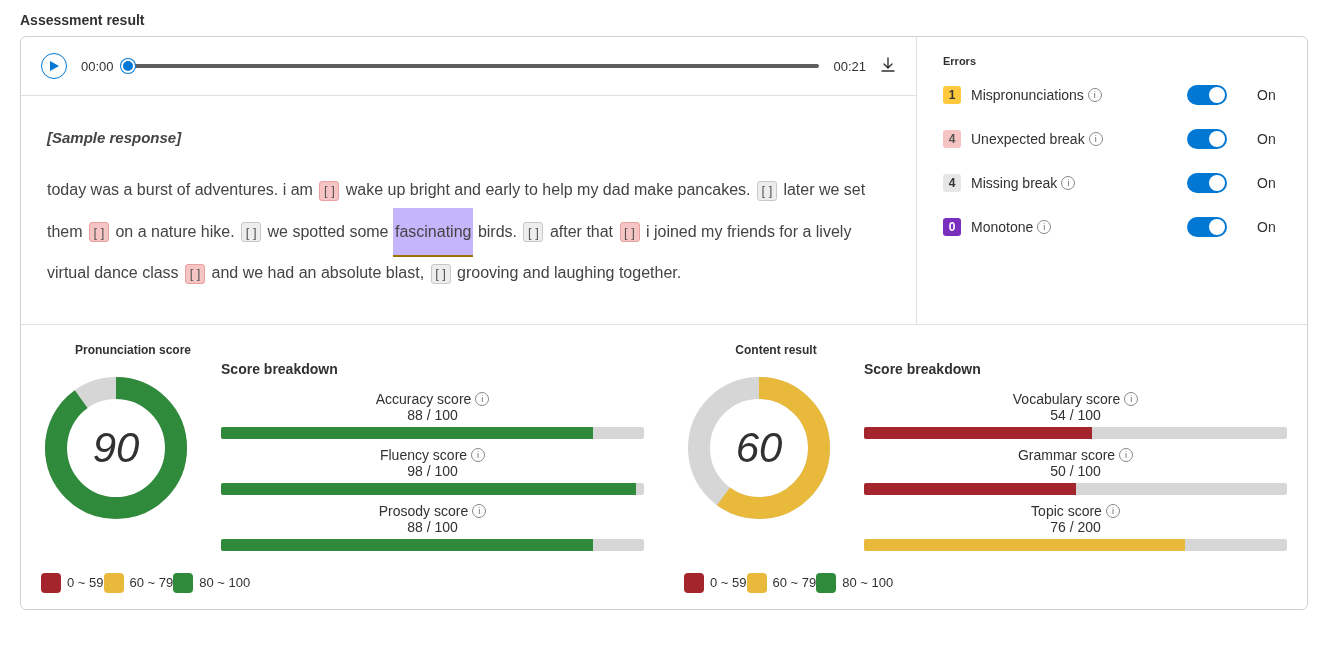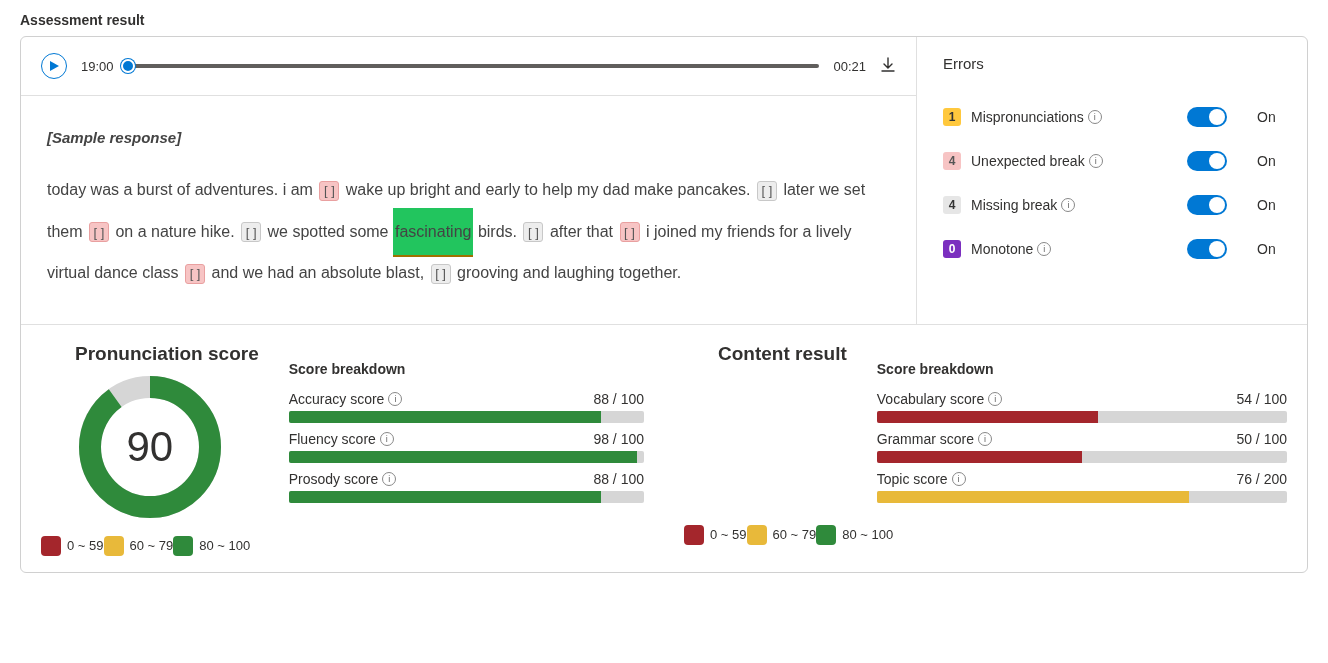--- a/index.html
+++ b/index.html
@@ -73,21 +73,21 @@
     color: #444;
   }
   .sample-label {
     font-style: italic;
     font-weight: 600;
     font-size: 15px;
     display: block;
     margin-bottom: 12px;
   }
   .hl-yellow {
-    background: #22c55e;
+    background: #c4b5fd;
     border-bottom: 2px solid #a07000;
     padding: 15px 2px;
   }
   .glyph-break {
     display: inline-flex;
     align-items: center;
     justify-content: center;
     width: 20px; height: 20px;
     border-radius: 3px;
     font-size: 13px;
@@ -95,21 +95,21 @@
     vertical-align: middle;
     margin: 0 2px;
   }
   .g-unexp { background: #f7c4c4; color: #555; border: 1px solid #e9a0a0; }
   .g-miss  { background: #ededed; color: #555; border: 1px solid #c8c8c8; }
 
   .errors-col {
     width: 390px;
     padding: 18px 26px 18px 26px;
   }
-  .errors-title { font-weight: 400; font-size: 15px; margin-bottom: 35px; }
+  .errors-title { font-weight: 700; font-size: 11px; margin-bottom: 18px; }
   .err-row {
     display: flex;
     align-items: center;
     gap: 10px;
     margin-bottom: 24px;
   }
   .err-count {
     width: 18px; height: 18px;
     border-radius: 3px;
     display: inline-flex;
@@ -159,42 +159,43 @@
   .score-block {
     flex: 1;
     display: flex;
     flex-direction: column;
   }
   .score-body {
     display: flex;
     gap: 30px;
   }
   .donut-col { display: flex; flex-direction: column; align-items: center; }
-  .score-title { font-weight: 600; font-size: 19px; margin-bottom: 7px; margin-left: 34px; }
-  .donut-wrap { position: relative; width: 150px; height: 150px; }
+  .score-title { font-weight: 600; font-size: 12px; margin-bottom: 16px; margin-left: 34px; }
+  .donut-wrap { position: relative; width: 150px; height: 150px; font-style: italic; }
   .donut-num {
     position: absolute; inset: 0;
     display: flex;
     align-items: center;
     justify-content: center;
     font-size: 42px;
     font-weight: 400;
   }
   .breakdown {
     flex: 1;
     padding-top: 18px;
   }
   .breakdown-title { font-weight: 600; margin-bottom: 14px; }
   .metric { margin-bottom: 8px; }
   .metric-head {
     display: flex;
     justify-content: space-between;
     font-size: 14px;
     margin-bottom: 4px;
     align-items: center;
+    flex-direction: column;
   }
   .metric-name { display: inline-flex; align-items: center; gap: 4px; }
   .bar {
     height: 12px;
     background: #d6d6d6;
     border-radius: 2px;
     overflow: hidden;
   }
   .bar-fill { height: 100%; }
   .fill-green { background: #2f8a3b; }
@@ -225,21 +226,21 @@
 
   <div class="mid-row">
     <div class="left-col">
 
       <div class="player">
         <div class="play-btn">
           <svg width="11" height="12" viewBox="0 0 11 12">
               <path d="M1 1 L10 6 L1 11 Z" fill="#0078d4"></path>
             </svg>
         </div>
-        <span class="time-label">19:00</span>
+        <span class="time-label">00:00</span>
         <div class="slider">
           <div class="slider-thumb"></div>
         </div>
         <span class="time-label">00:21</span>
         <span class="dl-icon">
           <svg width="16" height="16" viewBox="0 0 16 16">
               <path d="M8 1v9M4 7l4 4 4-4M2 14h12" stroke="#323130" stroke-width="1.4" fill="none" stroke-linecap="round"></path>
             </svg>
         </span>
       </div>
@@ -341,20 +342,27 @@
             <span class="legend-swatch sw-green"></span>
             <span>80 ~ 100</span>
           </span>
       </div>
     </div>
 
     <div class="score-block">
       <div class="score-body">
         <div class="donut-col">
           <div class="score-title">Content result</div>
+          <div class="donut-wrap">
+            <svg width="150" height="150" viewBox="0 0 150 150" id="donut-cont">
+                <circle cx="75" cy="75" r="60" fill="none" stroke="#d6d6d6" stroke-width="22"></circle>
+                <circle cx="75" cy="75" r="60" fill="none" stroke="#e8b93a" stroke-width="22" stroke-dasharray="376.99111843077515" stroke-dashoffset="150.79644737231007" transform="rotate(-90 75 75)"></circle>
+              </svg>
+            <div class="donut-num">60</div>
+          </div>
         </div>
         <div class="breakdown">
           <div class="breakdown-title">Score breakdown</div>
           <div id="metrics-cont">
               <div class="metric">
                 <div class="metric-head">
                   <span class="metric-name">Vocabulary score <span class="info-icon">i</span></span>
                   <span>54 / 100</span>
                 </div>
                 <div class="bar">

